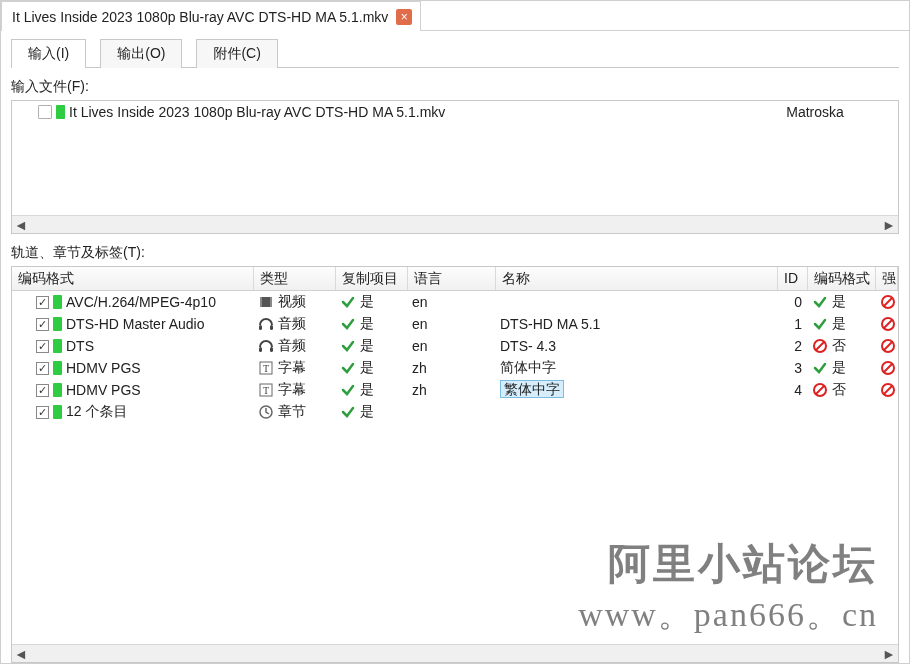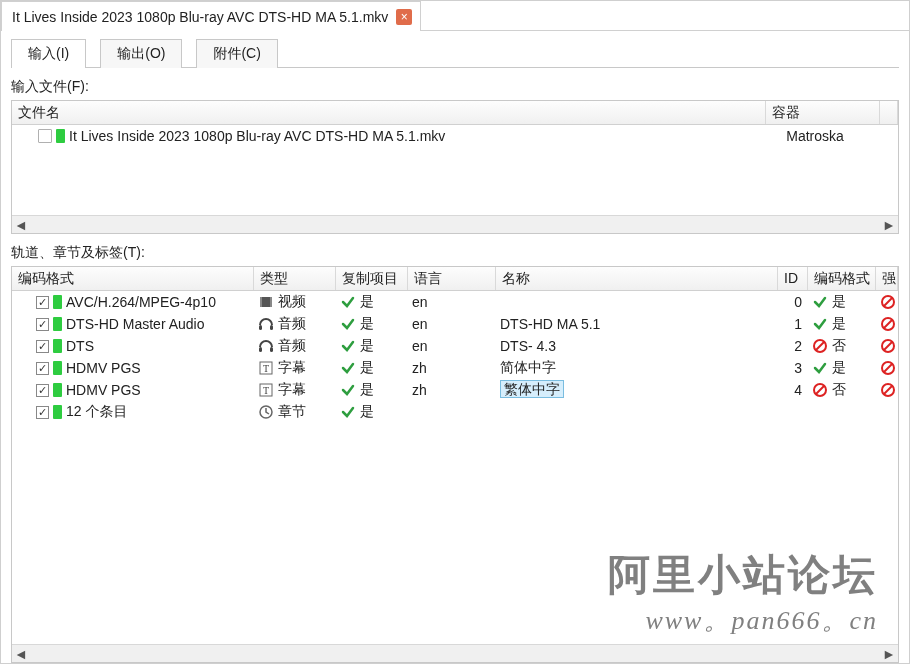--- a/index.html
+++ b/index.html
@@ -87,21 +87,21 @@
   }
   .checkbox.checked::after{ content:"✓"; font-size:11px; color:#333; line-height:1;}
   svg.type-icon, svg.status-icon { width:16px; height:16px; flex-shrink:0; }
   .watermark {
     position:absolute; right:20px; bottom:6px; text-align:right;
     font-family: "STKaiti","KaiTi","Comic Sans MS",cursive;
     color:#737373; opacity:0.9; pointer-events:none;
     text-shadow: 1px 1px 0 #fff;
   }
   .watermark .line1{ font-size:42px; letter-spacing:3px; font-weight:bold;}
-  .watermark .line2{ font-size:26px; letter-spacing:2px; font-family:"Comic Sans MS",cursive; font-style:italic;}
+  .watermark .line2{ font-size:34px; letter-spacing:2px; font-family:"Comic Sans MS",cursive; }
   .header-files-name { width: 754px; }
   .header-files-container { width: 114px; }
   .header-files-last { flex:1; }
 </style>
 </head>
 <body>
 
 <div class="window-border">
   <div class="file-tab-bar">
     <div class="file-tab">
@@ -114,25 +114,20 @@
     <div class="main-tabs">
       <div class="main-tab active">输入(I)</div>
       <div class="main-tab inactive">输出(O)</div>
       <div class="main-tab inactive">附件(C)</div>
     </div>
     <div class="tab-underline"></div>
 
     <div class="section-label">输入文件(F):</div>
 
     <div class="panel files-panel">
-      <div class="header-row">
-        <div class="header-cell header-files-name">文件名</div>
-        <div class="header-cell header-files-container">容器</div>
-        <div class="header-cell header-files-last"></div>
-      </div>
       <div class="files-body">
         <div class="file-row">
           <div style="width:754px; display:flex; align-items:center; gap:4px; padding-left:18px;">
             <span class="file-page-icon"></span>
             <span class="color-swatch green"></span>
             <span>It Lives Inside 2023 1080p Blu-ray AVC DTS-HD MA 5.1.mkv</span>
           </div>
           <div style="width:114px;margin-left:23px;">Matroska</div>
         </div>
       </div>

